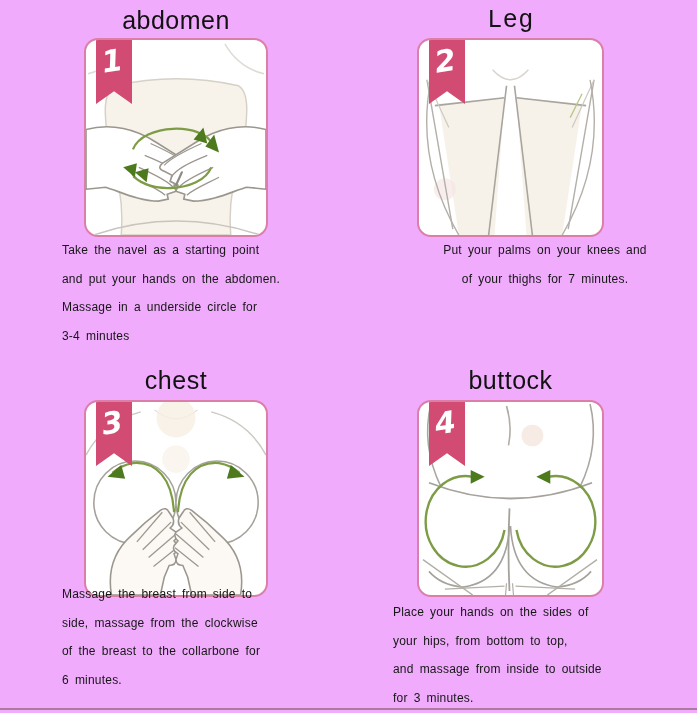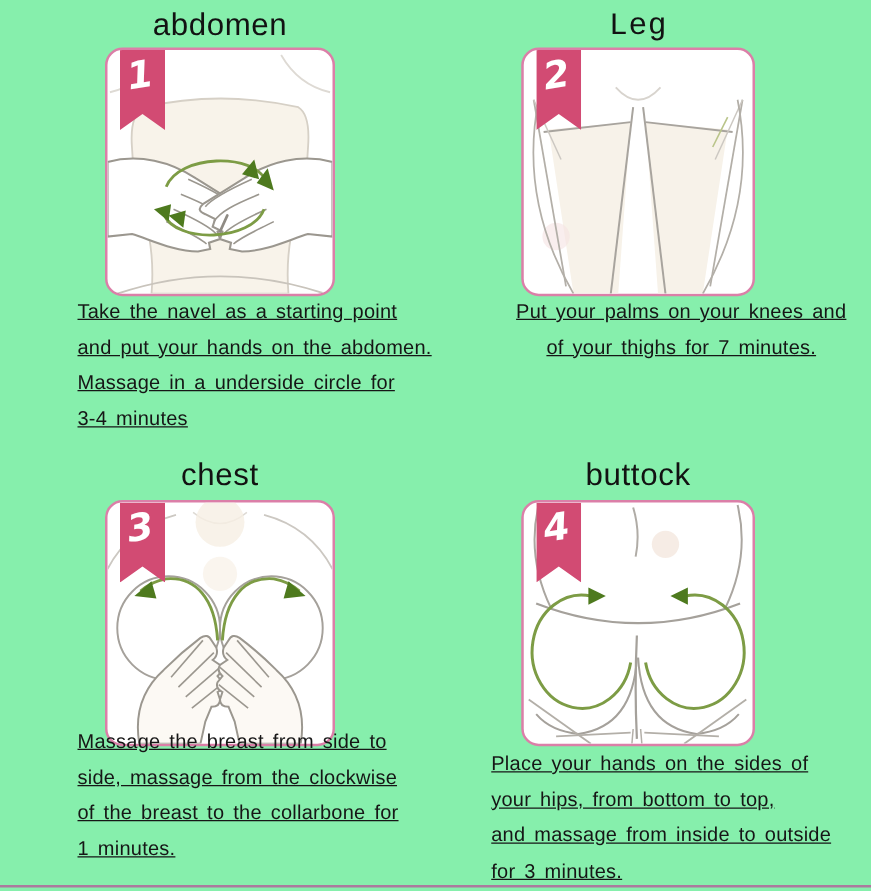--- a/index.html
+++ b/index.html
@@ -1,17 +1,17 @@
 <!DOCTYPE html>
 <html><head>
 <meta charset="utf-8">
 <style>
   html,body{margin:0;padding:0;background:#ffffff;}
   .canvas{
-    position:relative;width:697px;height:713px;background:#86efac;
+    position:relative;width:697px;height:713px;background:#f0abfc;
     font-family:"Liberation Sans",sans-serif;overflow:hidden;
   }
   .quad-title{
     position:absolute;text-align:center;font-size:25px;letter-spacing:.5px;
     color:#121212;font-family:"Liberation Sans",sans-serif;
   }
   .panel{
     position:absolute;background:#ffffff;border:2px solid #db7fa8;
     border-radius:14px;box-sizing:border-box;overflow:hidden;
   }
@@ -19,21 +19,21 @@
   .ribbon{
     position:absolute;top:0;left:10px;width:36px;height:64px;background:#d24b73;
     clip-path:polygon(0 0,100% 0,100% 100%,50% 80%,0 100%);
     display:flex;justify-content:center;box-sizing:border-box;padding-top:6px;
     z-index:3;
   }
   .ribbon span{
     color:#ffffff;font:italic bold 30px "DejaVu Sans",sans-serif;
     transform:rotate(-9deg);line-height:1;
   }
-  .caption{position:absolute;color:#161616;font-size:16px;text-decoration:underline;}
+  .caption{position:absolute;color:#161616;font-size:12px;}
   .caption .cline{
     height:28.6px;line-height:28.6px;white-space:nowrap;
     word-spacing:2.5px;letter-spacing:.2px;
   }
   .bottom-rule{position:absolute;left:0;top:708px;width:697px;height:2px;background:#ab7a9e;}
 </style>
 </head>
 <body>
 
 <div class="canvas">
@@ -156,21 +156,21 @@
     </svg>
     <div class="ribbon">
       <span>3</span>
     </div>
   </div>
 
   <div class="caption" style="left:62px;top:580px;width:320px;">
     <div class="cline">Massage the breast from side to</div>
     <div class="cline">side, massage from the clockwise</div>
     <div class="cline">of the breast to the collarbone for</div>
-    <div class="cline">1 minutes.</div>
+    <div class="cline">6 minutes.</div>
   </div>
 
   <div class="quad-title" style="left:417px;top:366px;width:187px;">buttock</div>
 
   <div class="panel" style="left:417px;top:400px;width:187px;height:197px;">
     <svg viewBox="0 0 184 196" preserveAspectRatio="none">
       <circle cx="114" cy="34" r="11" fill="#f4e7df" opacity="0.8"></circle>
       <g fill="none">
         <path d="M88,4 Q94,24 90,44" stroke="#b0aca6" stroke-width="1.6"></path>
         <path d="M12,2 Q2,44 22,86" stroke="#aaa6a0" stroke-width="1.6"></path>

